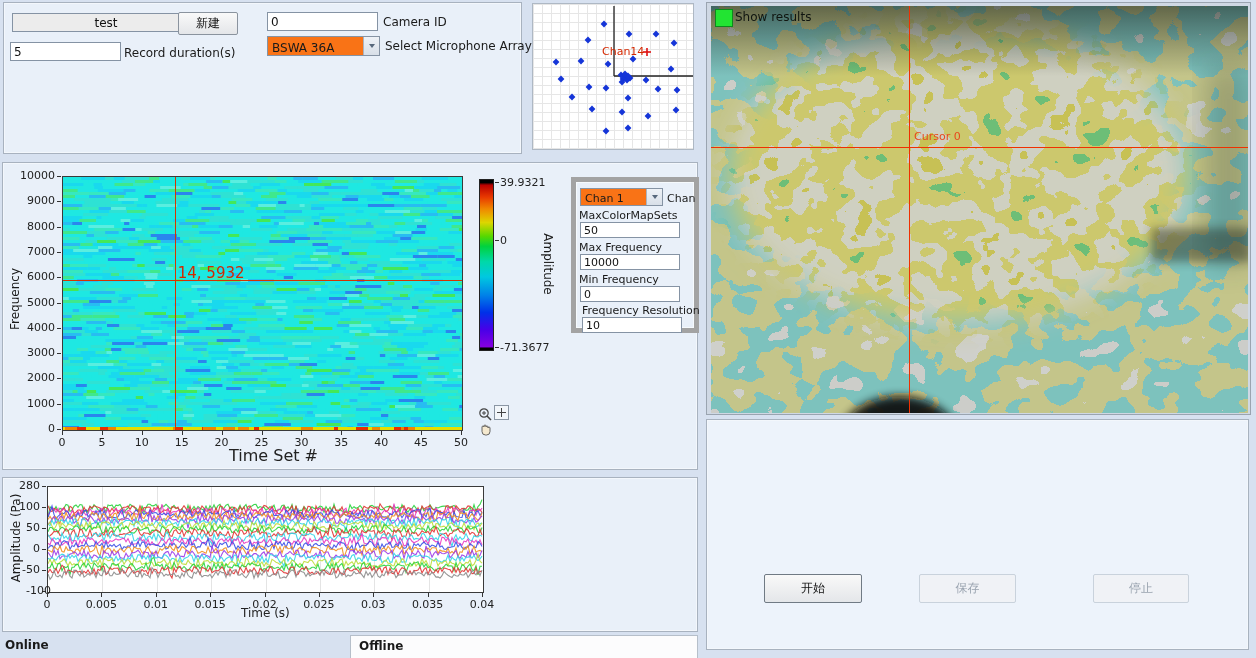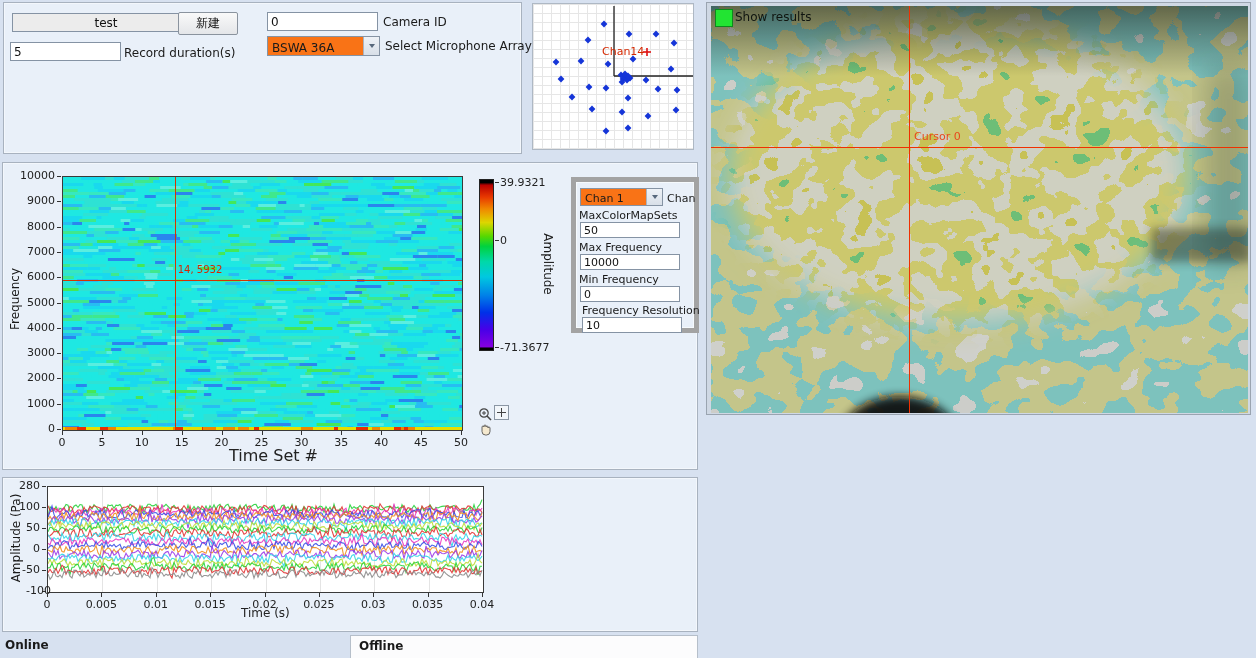--- a/index.html
+++ b/index.html
@@ -2276,21 +2276,21 @@
           <rect x="346" y="250" width="6" height="3" fill="#ee8800"></rect>
           <rect x="334" y="250" width="3" height="3" fill="#e83000"></rect>
           <rect x="293" y="250" width="11" height="3" fill="#e83000"></rect>
           <rect x="2" y="250" width="4" height="3" fill="#ee8800"></rect>
           <rect x="297" y="250" width="3" height="3" fill="#e83000"></rect>
           <rect x="296" y="250" width="9" height="3" fill="#e83000"></rect>
           <rect x="331" y="250" width="7" height="3" fill="#e83000"></rect>
         </svg>
       <div class="cursorline" id="spec-cursor-v" style="top: 0px; width: 1px; height: 253px; left: 112px;"></div>
       <div class="cursorline" id="spec-cursor-h" style="left: 0px; height: 1px; width: 399px; top: 103px;"></div>
-      <div class="lbl red" id="spec-cursor-label" style="font-size: 10px; left: 114.72px; top: 86.9204px;">14, 5932</div>
+      <div class="lbl red" id="spec-cursor-label" style="font-size: 15px; left: 114.72px; top: 86.9204px;">14, 5932</div>
     </div>
     <div id="spec-yticks">
         <div class="tickdash" style="left: 54px; top: 266px; width: 4px; height: 1px;"></div>
         <div class="tick" style="top: 259px; right: 642px;">0</div>
         <div class="tickdash" style="left: 54px; top: 240.7px; width: 4px; height: 1px;"></div>
         <div class="tick" style="top: 233.7px; right: 642px;">1000</div>
         <div class="tickdash" style="left: 54px; top: 215.4px; width: 4px; height: 1px;"></div>
         <div class="tick" style="top: 208.4px; right: 642px;">2000</div>
         <div class="tickdash" style="left: 54px; top: 190.1px; width: 4px; height: 1px;"></div>
         <div class="tick" style="top: 183.1px; right: 642px;">3000</div>
@@ -2501,19 +2501,24 @@
         <ellipse cx="188" cy="446" rx="66" ry="56" fill="#080808" opacity="0.93" filter="url(#soft2)"></ellipse>
       </svg>
       <div id="cam-cursor-v" style="position: absolute; top: 0px; width: 1px; height: 407px; background: rgb(240, 48, 0); left: 198px;"></div>
       <div id="cam-cursor-h" style="position: absolute; left: 0px; height: 1px; width: 537px; background: rgb(240, 48, 0); top: 141px;"></div>
       <div class="lbl" id="cam-cursor-label" style="color: rgb(232, 73, 29); font-size: 11px; left: 203px; top: 124px;">Cursor 0</div>
       <div style="position:absolute;left:4px;top:3px;width:16px;height:16px;background:#22e432;border:1px solid #0c8a1c;"></div>
       <div class="lbl" style="left:24px;top:4px;color:#101510;font-size:12px;">Show results</div>
     </div>
   </div>
 
+  <div class="panel" style="left:706px;top:419px;width:541px;height:229px;background:#edf3fb;">
+    <div class="btn" style="left:57px;top:154px;width:96px;height:27px;border-color:#707a84;">开始</div>
+    <div class="btn disabled" style="left:212px;top:154px;width:95px;height:27px;">保存</div>
+    <div class="btn disabled" style="left:386px;top:154px;width:94px;height:27px;">停止</div>
+  </div>
 
   <div class="lbl bold" style="left:5px;top:638px;">Online</div>
   <div class="statusbox" style="left:350px;top:635px;width:346px;height:23px;">
     <div class="lbl bold" style="left:8px;top:3px;">Offline</div>
   </div>
 
 </div>
 
 </body></html>

